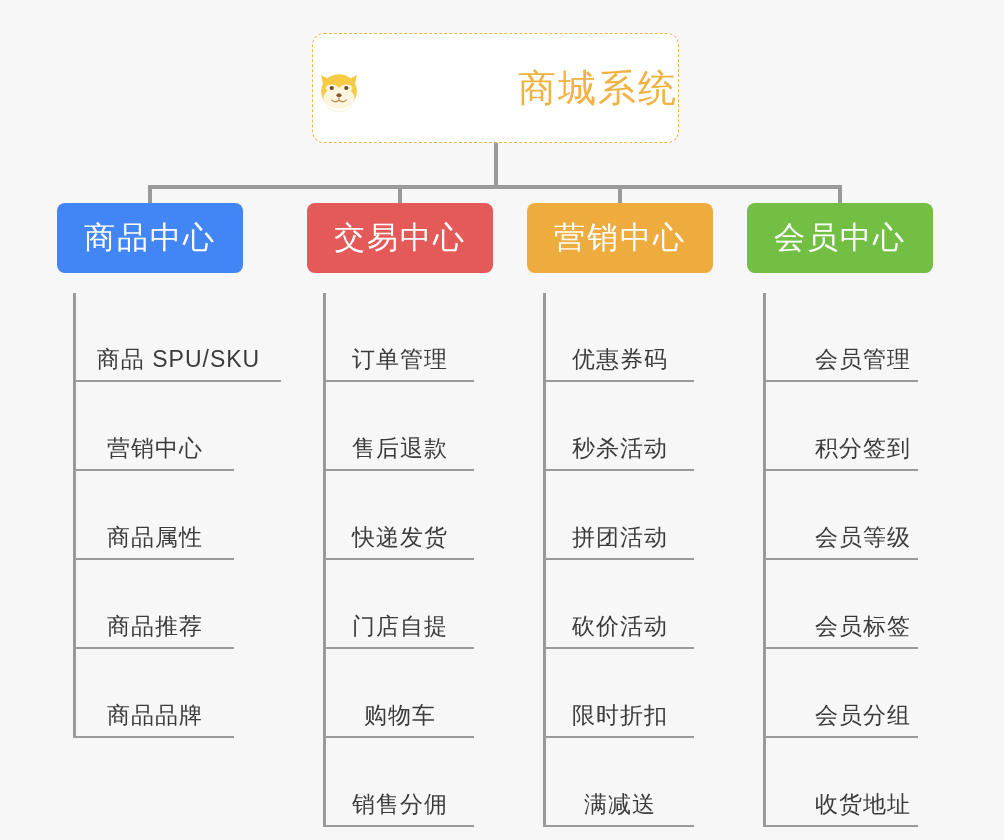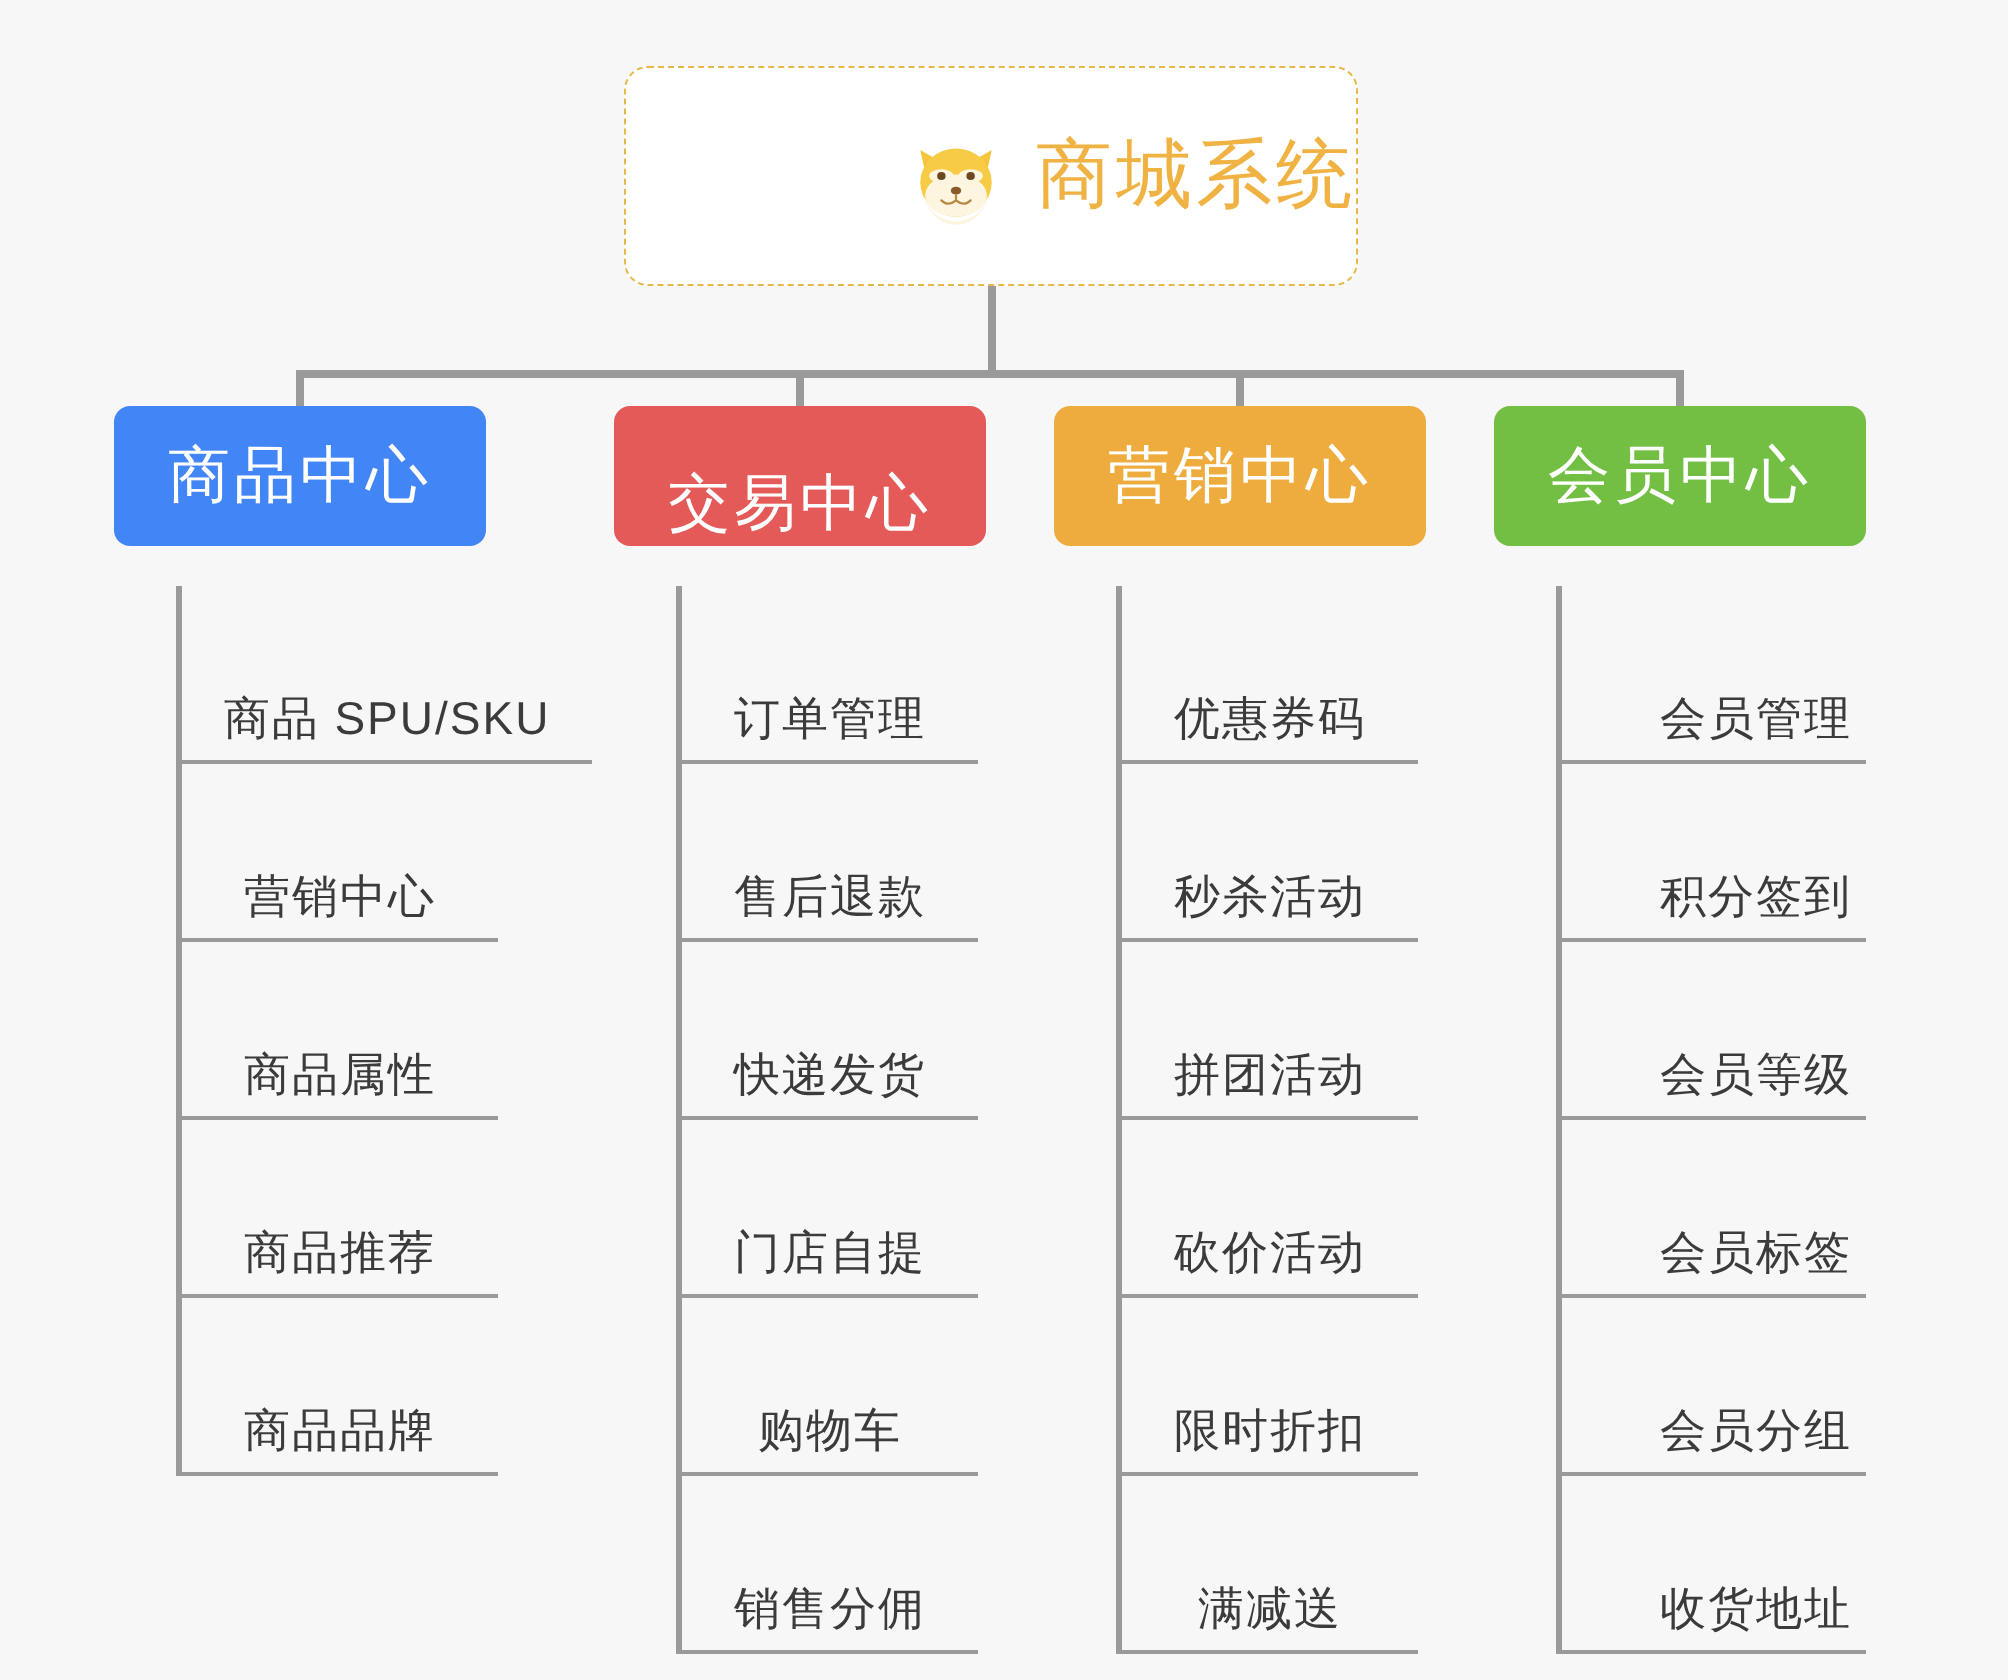--- a/index.html
+++ b/index.html
@@ -24,21 +24,21 @@
     position: absolute;
     left: 312px;
     top: 33px;
     width: 367px;
     height: 110px;
     background: #ffffff;
     border: 1px dashed #e8b74a;
     border-radius: 12px;
     display: flex;
     align-items: center;
-    justify-content: flex-end;
+    justify-content: space-between;
     gap: 14px;
   }
   .root-emoji {
     width: 52px;
     height: 52px;
     flex: 0 0 52px;
     position: relative;
   }
   .root-title {
     font-size: 38px;
@@ -76,21 +76,21 @@
     justify-content: center;
     color: #ffffff;
     font-size: 31px;
     letter-spacing: 2px;
     white-space: nowrap;
   }
 
   
   .leaf-list {
     margin-top: 20px;
-    margin-left: 31px;
+    margin-left: 16px;
     border-left: 3px solid #9a9a9a;
     padding-left: 0;
   }
   .leaf-item {
     height: 89px;
     display: flex;
     align-items: flex-end;
     justify-content: center;
     border-bottom: 2px solid #9a9a9a;
     padding-bottom: 5px;
@@ -167,21 +167,21 @@
       <div class="leaf-item">
           <span class="leaf-label">商品推荐</span>
         </div>
       <div class="leaf-item">
           <span class="leaf-label">商品品牌</span>
         </div>
     </div>
   </div>
 
   <div class="column col-1">
-    <div class="cat-header" style="background:#e35a58;align-items:flex-end;">
+    <div class="cat-header" style="background:#e35a58;">
       <span>交易中心</span>
     </div>
     <div class="leaf-list">
       <div class="leaf-item">
           <span class="leaf-label">订单管理</span>
         </div>
       <div class="leaf-item">
           <span class="leaf-label">售后退款</span>
         </div>
       <div class="leaf-item">

